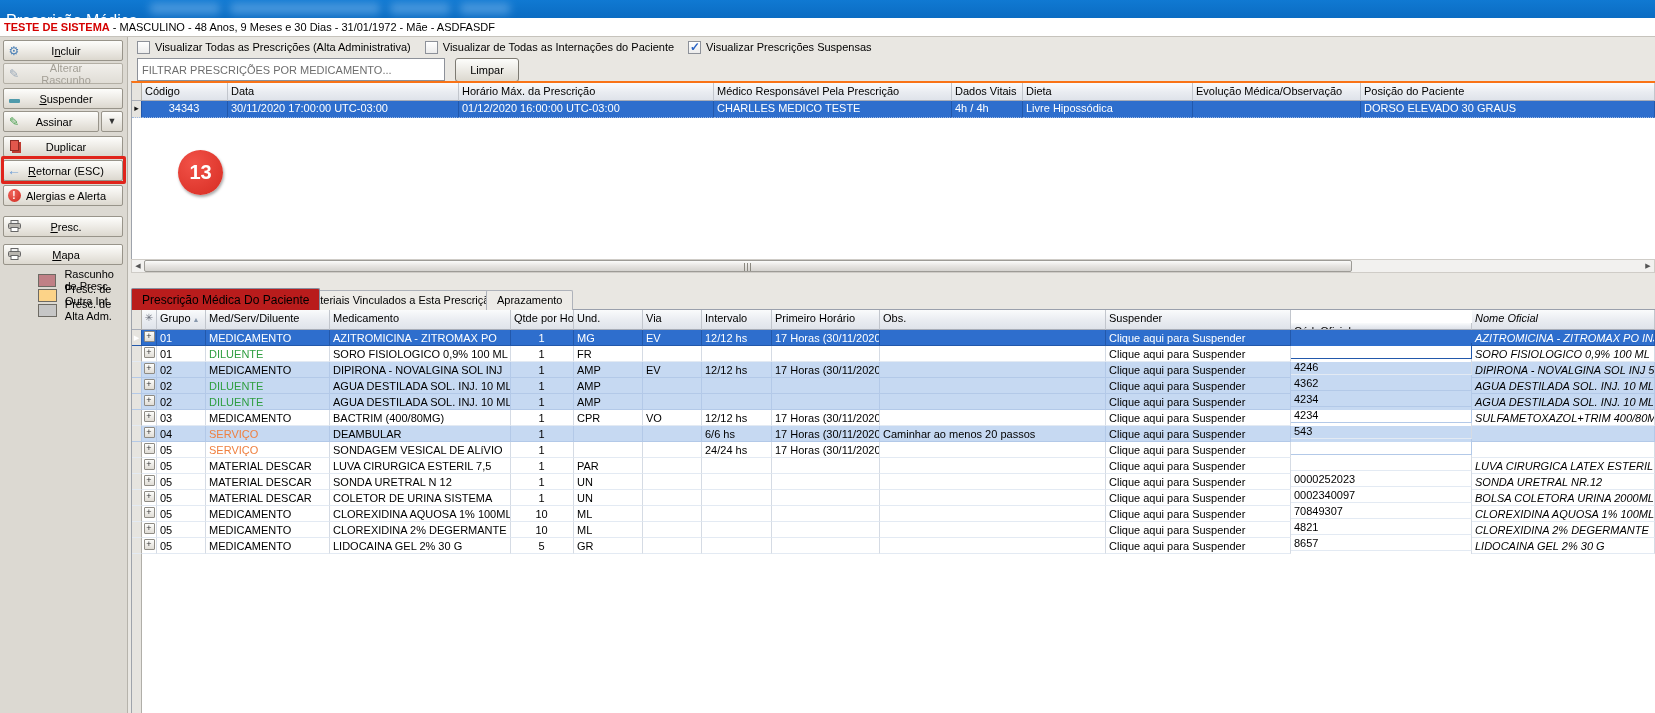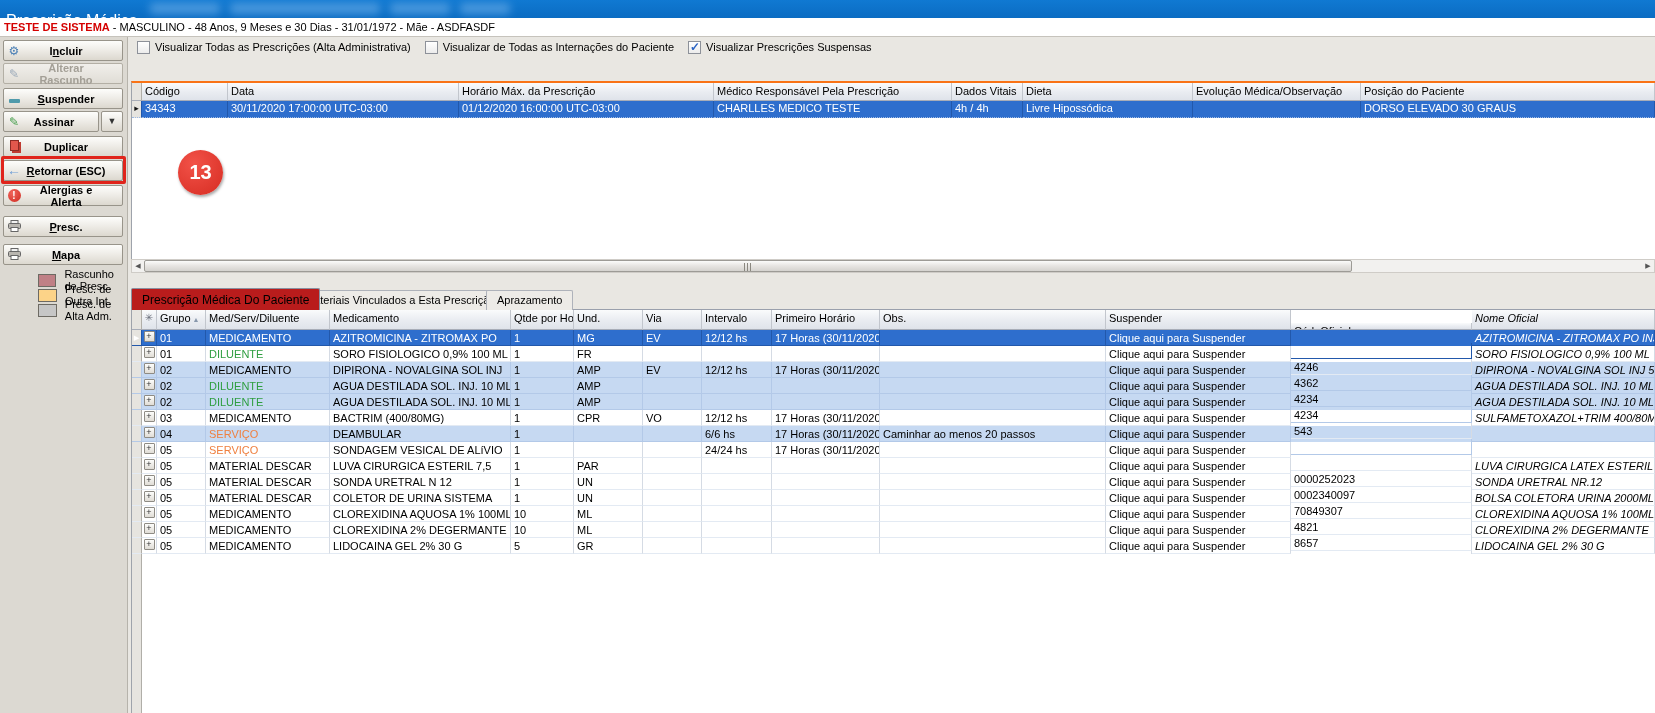--- a/index.html
+++ b/index.html
@@ -14,21 +14,21 @@
   .blur-redact i { display:block; height:11px; background:#5ea5e4; border-radius:3px; }
 
   
   .patientbar { position:absolute; left:0; top:18px; width:1655px; height:19px; background:#fff; border-bottom:1px solid #c6c3bc; padding:3px 0 0 4px; white-space:nowrap; }
   .pname { color:#d40000; font-weight:bold; }
   .pdetails { color:#000; }
 
   
   .sidebar { position:absolute; left:0; top:37px; width:128px; height:676px; background:#dcd9d2; border-right:1px solid #b6b3ab; }
   .sbtn { position:absolute; left:3px; width:120px; height:21px; background:linear-gradient(#fdfdfb,#efede8 45%,#dcd8cf); border:1px solid #98948a; border-radius:2px; display:flex; align-items:center; cursor:pointer; }
-  .sbtn .lab { flex:1; text-align:center; padding-right:14px;font-weight:bold; }
+  .sbtn .lab { flex:1; text-align:center; padding-right:14px; }
   .sbtn .ic { width:20px; text-align:center; flex:0 0 20px; }
   .sbtn.disabled { background:linear-gradient(#f1efeb,#e0ddd6); border-color:#b3afa5; }
   .sbtn.disabled .lab { color:#a39f96; }
   .split-main { width:96px !important; }
   .split-arrow { position:absolute; left:101px; width:22px; height:21px; background:linear-gradient(#fdfdfb,#dcd8cf); border:1px solid #98948a; border-radius:2px; text-align:center; line-height:19px; font-size:9px; color:#333; cursor:pointer; }
   .ic-gear { color:#4a7fb5; font-size:12px; }
   .ic-pencil { color:#9aa8b8; font-size:12px; }
   .ic-pencil-g { color:#3f9b45; font-size:12px; }
   .ic-minus { display:inline-block; width:11px; height:4px; background:#4f9aab; border-radius:1px; }
   .ic-dup { display:inline-block; width:9px; height:11px; background:#e2574c; border:1px solid #8d2b24; box-shadow:2px 2px 0 #c03a31; }
@@ -47,21 +47,21 @@
   .cb { width:13px; height:13px; background:linear-gradient(#fff,#ececec); border:1px solid #8d9199; display:inline-block; position:relative; }
   .cb.checked::after { content:"✓"; position:absolute; left:1px; top:-2px; color:#2b64c4; font-weight:bold; font-size:12px; }
   .filterrow { position:absolute; left:137px; top:58px; height:24px; display:flex; gap:10px; }
   .filter-input { width:308px; height:23px; border:1px solid #8d9199; background:#fff; font-family:"Liberation Sans",sans-serif; font-size:11px; padding:0 4px; color:#444; }
   .filter-input::placeholder { color:#6e6e6e; opacity:1; }
   .clear-btn { width:64px; height:24px; background:linear-gradient(#fdfdfb,#dcd8cf); border:1px solid #7d7a72; border-radius:3px; font-family:"Liberation Sans",sans-serif; font-size:11px; cursor:pointer; }
 
   
   .cell { border-right:1px solid #d5dbe4; padding:1px 3px 0 3px; white-space:nowrap; overflow:hidden; height:100%; }
   .hcell { border-right:1px solid #c2c6cd; border-bottom:1px solid #a8adb8; background:linear-gradient(#fafbfc,#e9ecf1 55%,#dfe3ea); padding:2px 3px 0 3px; white-space:nowrap; overflow:hidden; }
-  .num { text-align:left; padding-right:4px; }
+  .num { text-align:center; padding-right:4px; }
   .ind { background:#e6e4df; border-right:1px solid #b0aea8; text-align:center; padding:0; color:#222; font-size:9px; line-height:15px; }
 
   
   .topgrid { position:absolute; left:131px; top:81px; width:1524px; height:192px; background:#fff; border-left:1px solid #9ea3ab; border-top:2px solid #f97316; }
   .tg-head,.tg-row { display:flex; width:100%; }
   .tg-head { height:18px; }
   .tg-row { height:17px; background:#2e6ecd; color:#fff; }
   .tg-row .cell { border-right:1px solid #2258ab; border-bottom:1px dotted #9db9e3; }
   .tc0{width:10px;flex:0 0 10px;} .tc1{width:86px;flex:0 0 86px;} .tc2{width:231px;flex:0 0 231px;}
   .tc3{width:255px;flex:0 0 255px;} .tc4{width:238px;flex:0 0 238px;} .tc5{width:71px;flex:0 0 71px;}
@@ -194,20 +194,24 @@
     <span class="cbitem">
         <span class="cb"></span>
         <span>Visualizar de Todas as Internações do Paciente</span>
       </span>
     <span class="cbitem">
         <span class="cb checked"></span>
         <span>Visualizar Prescrições Suspensas</span>
       </span>
   </div>
 
+  <div class="filterrow">
+    <input class="filter-input" type="text" placeholder="FILTRAR PRESCRIÇÕES POR MEDICAMENTO..." style="">
+    <button class="clear-btn">Limpar</button>
+  </div>
 
   <div class="topgrid">
     <div class="tg-head">
       <div class="hcell tc0 ind"></div>
       <div class="hcell tc1">Código</div>
       <div class="hcell tc2">Data</div>
       <div class="hcell tc3">Horário Máx. da Prescrição</div>
       <div class="hcell tc4">Médico Responsável Pela Prescrição</div>
       <div class="hcell tc5">Dados Vitais</div>
       <div class="hcell tc6">Dieta</div>

